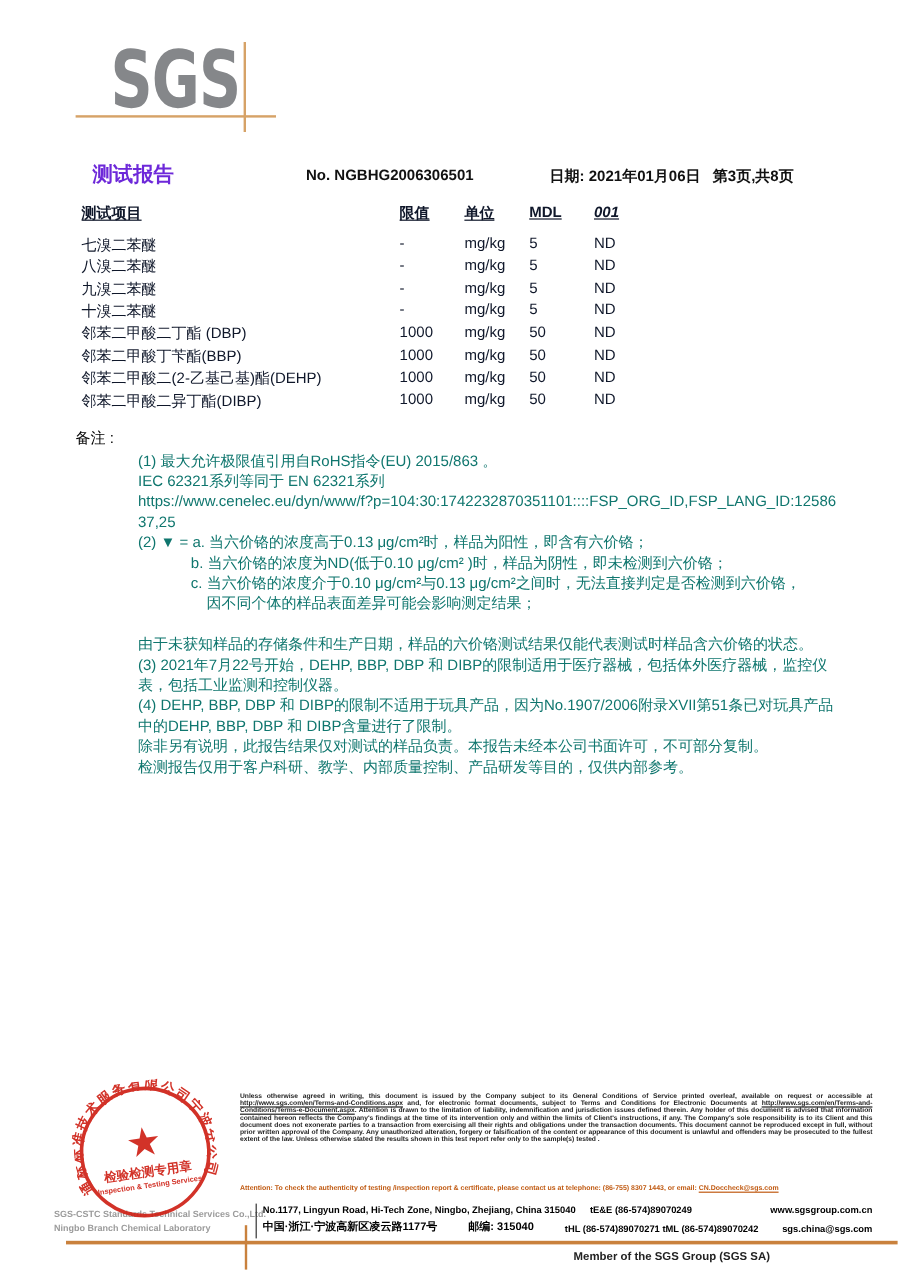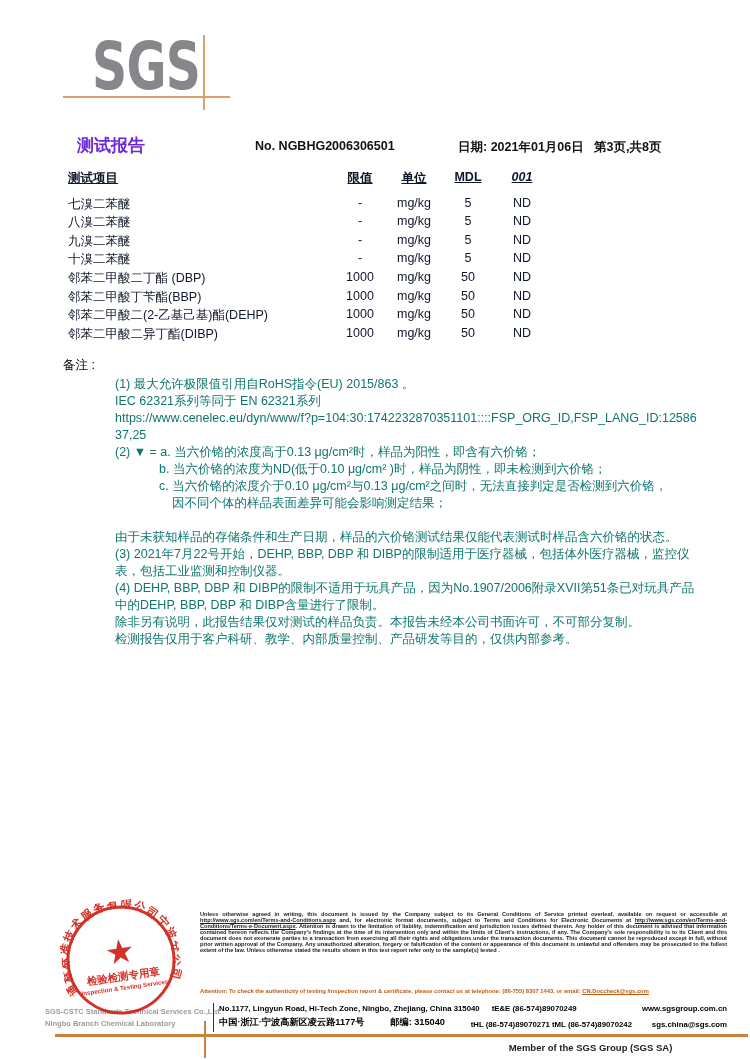--- a/index.html
+++ b/index.html
@@ -19,21 +19,21 @@
   .vline-top { position:absolute; left:203px; top:35px; width:2px; height:75px; background:#D6A267; }
 
   .report-title { position:absolute; left:77px; top:134px; font-size:17px; font-weight:bold; color:#6d28d9; }
   .report-no   { position:absolute; left:255px; top:139px; font-size:12.5px; font-weight:600; }
   .report-date { position:absolute; left:458px; top:139px; font-size:12.5px; font-weight:600; }
   .report-page { position:absolute; left:594px; top:139px; font-size:12.5px; font-weight:600; }
 
   
   .test-table { position:absolute; left:68px; top:170px; font-size:12.5px; color:#0f172a; }
   .t-row { display:grid; grid-template-columns:265px 54px 54px 54px 54px; height:18.6px; }
-  .t-row > div { text-align:center; }
+  .t-row > div { text-align:left; }
   .t-row > div:first-child { text-align:left; }
   .t-head { margin-bottom:7px; font-weight:600; }
   .t-head span { text-decoration:underline; }
   .t-head .italic { font-style:italic; }
 
   
   .notes-label { position:absolute; left:63px; top:357px; font-size:12.5px; color:#000; }
   .notes { position:absolute; left:115px; top:376px; font-size:12.5px; line-height:17px; white-space:nowrap; color:#0f766e; }
   .note-line { min-height:17px; }
   .ind-1 { padding-left:44px; }
@@ -58,21 +58,21 @@
   .addr-row1 { position:absolute; left:219px; top:1004px; width:508px; display:flex; font-size:7.8px; font-weight:600; color:#000; }
   .addr-row1 .mid { margin-left:12px; }
   .addr-row1 .right { margin-left:auto; }
   .addr-row2 { position:absolute; left:219px; top:1016px; width:508px; display:flex; align-items:flex-end; font-size:9.2px; font-weight:600; color:#000;justify-content:space-between; }
   .addr-row2 .post { margin-left:14px; }
   .addr-row2 .mid { margin-left:14px; font-size:7.8px; }
   .addr-row2 .right { margin-left:8px; font-size:7.8px; }
 
   .hline-bottom { position:absolute; left:55px; top:1034px; width:693px; height:2.5px; background:#C9813D; }
   .cross-v { position:absolute; left:204px; top:1021px; width:2px; height:37px; background:#C9813D; }
-  .member { position:absolute; left:478px; top:1042px; width:225px; font-size:9.5px; font-weight:600; text-align:center; color:#222; }
+  .member { position:absolute; left:478px; top:1042px; width:225px; font-size:9.5px; font-weight:600; text-align:left; color:#222; }
 </style>
 </head>
 <body>
 
 <div class="page">
 
   <div class="logo-text">SGS</div>
   <div class="hline-top"></div>
   <div class="vline-top"></div>
 

